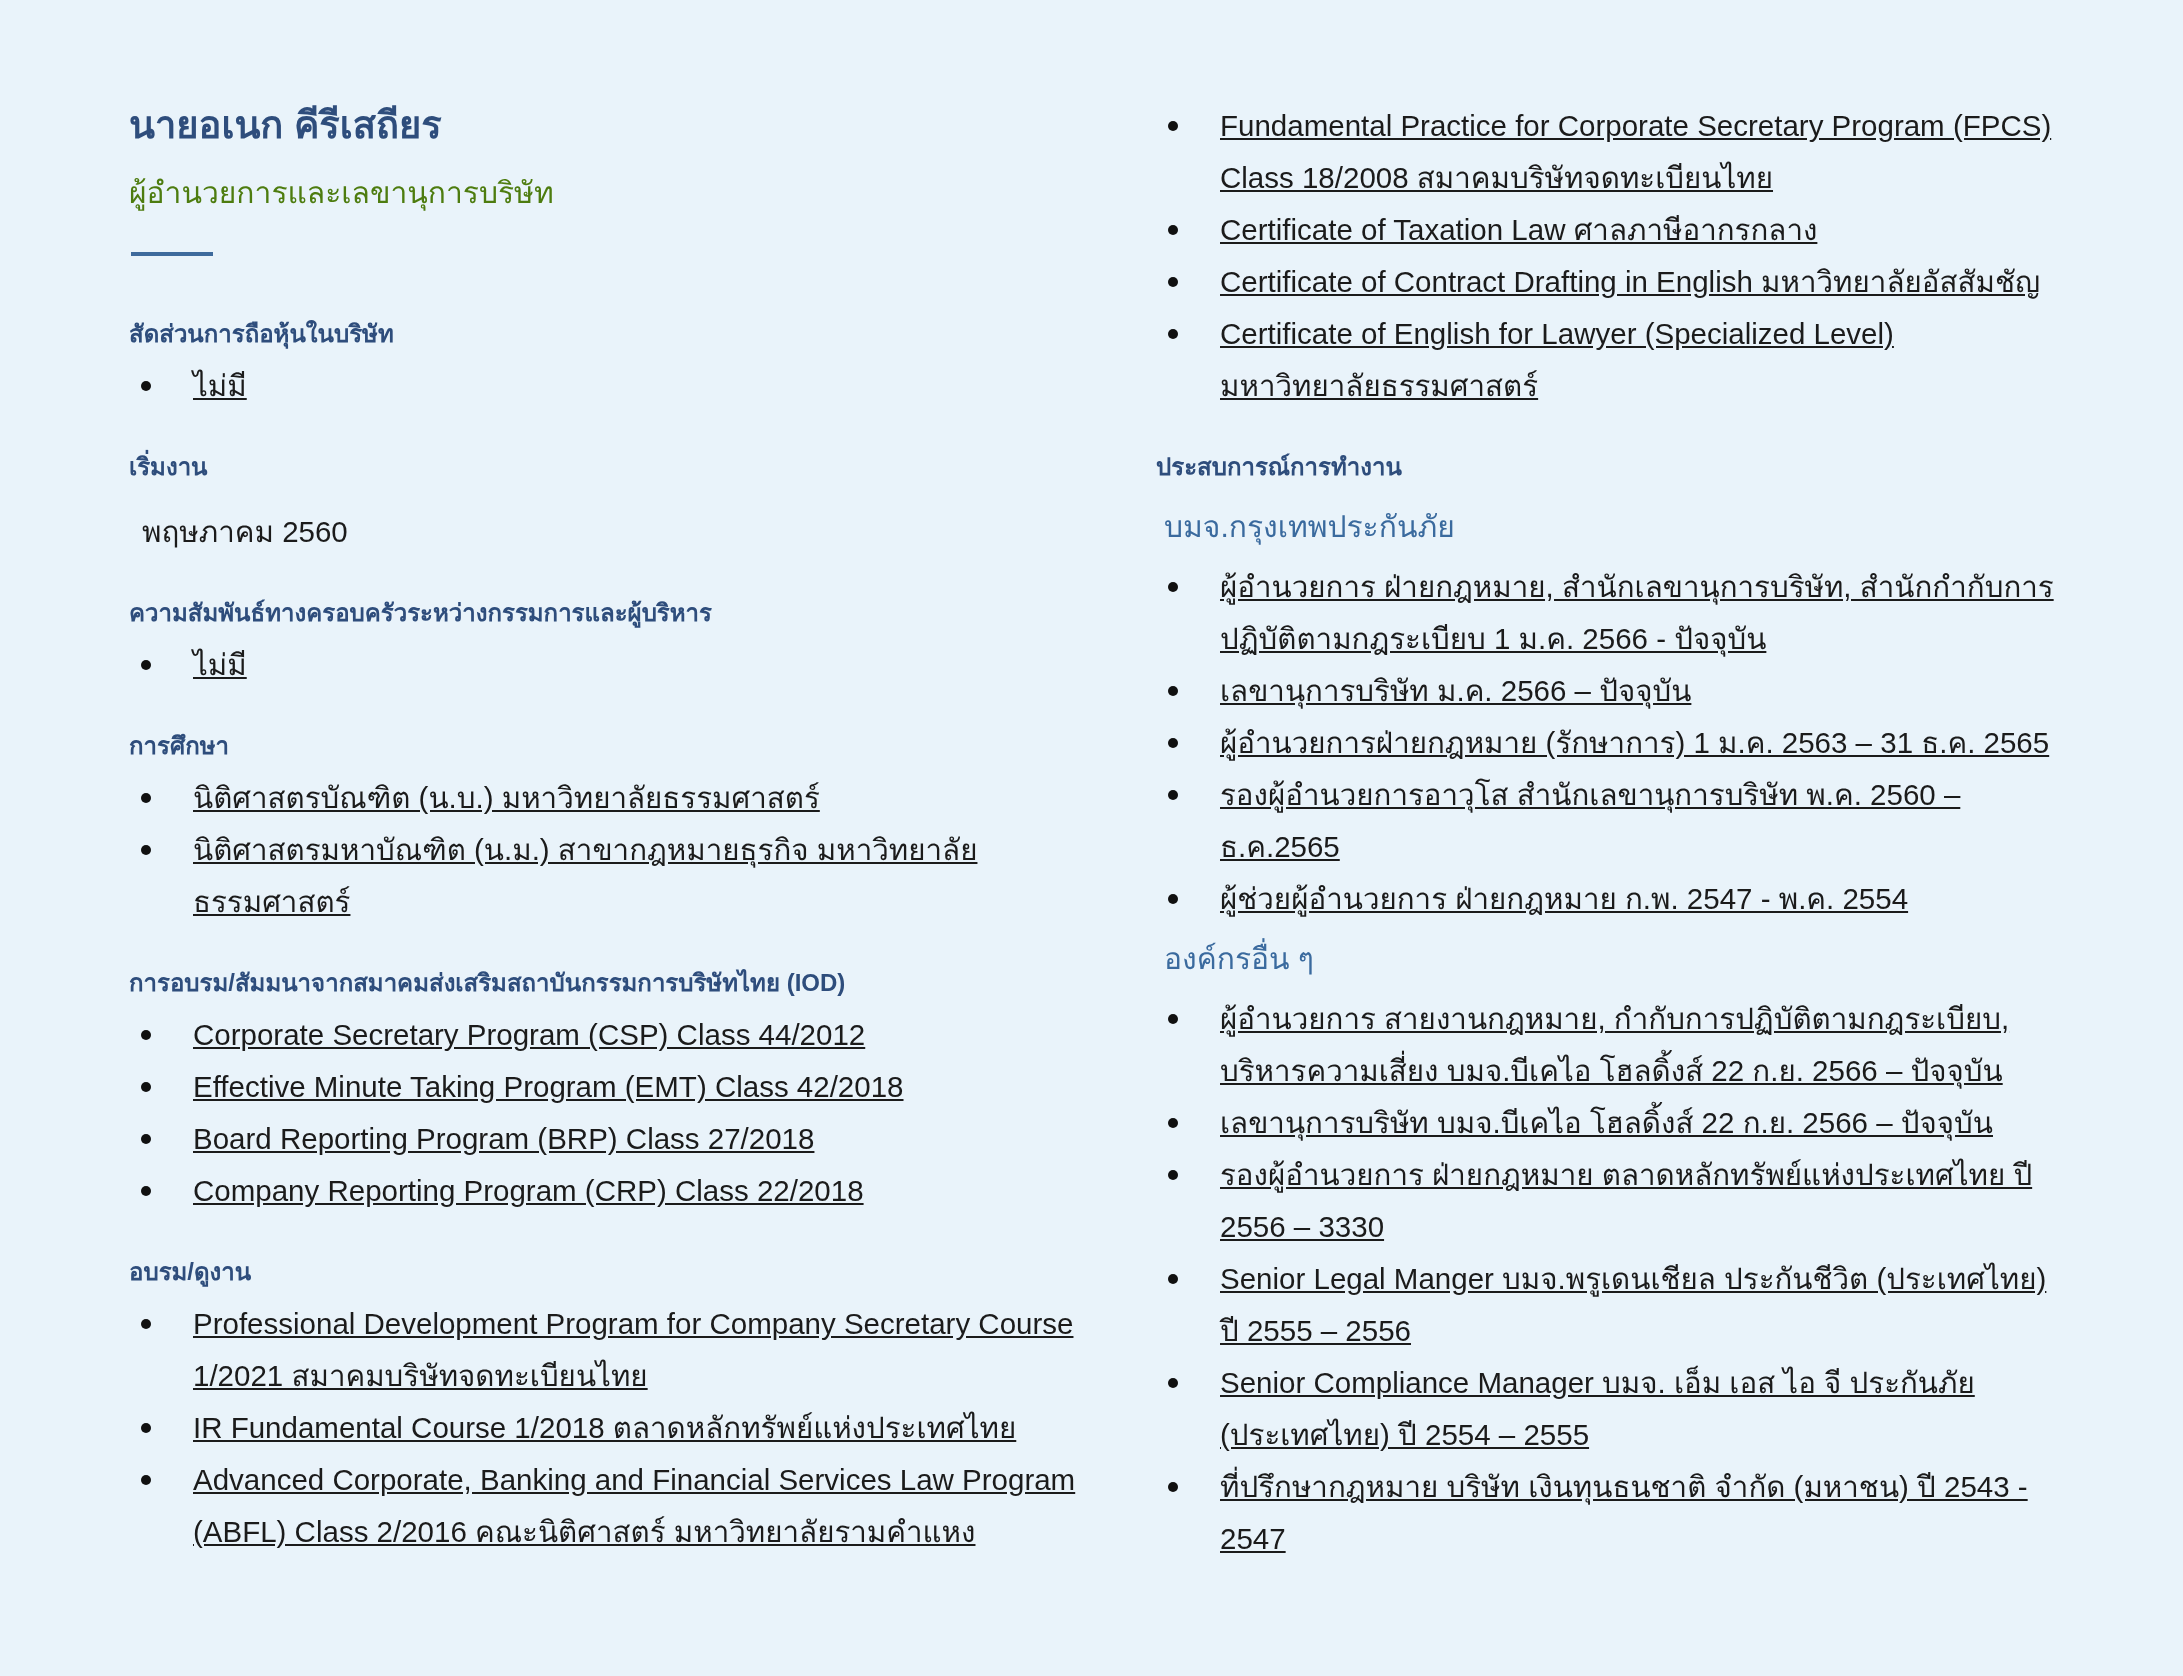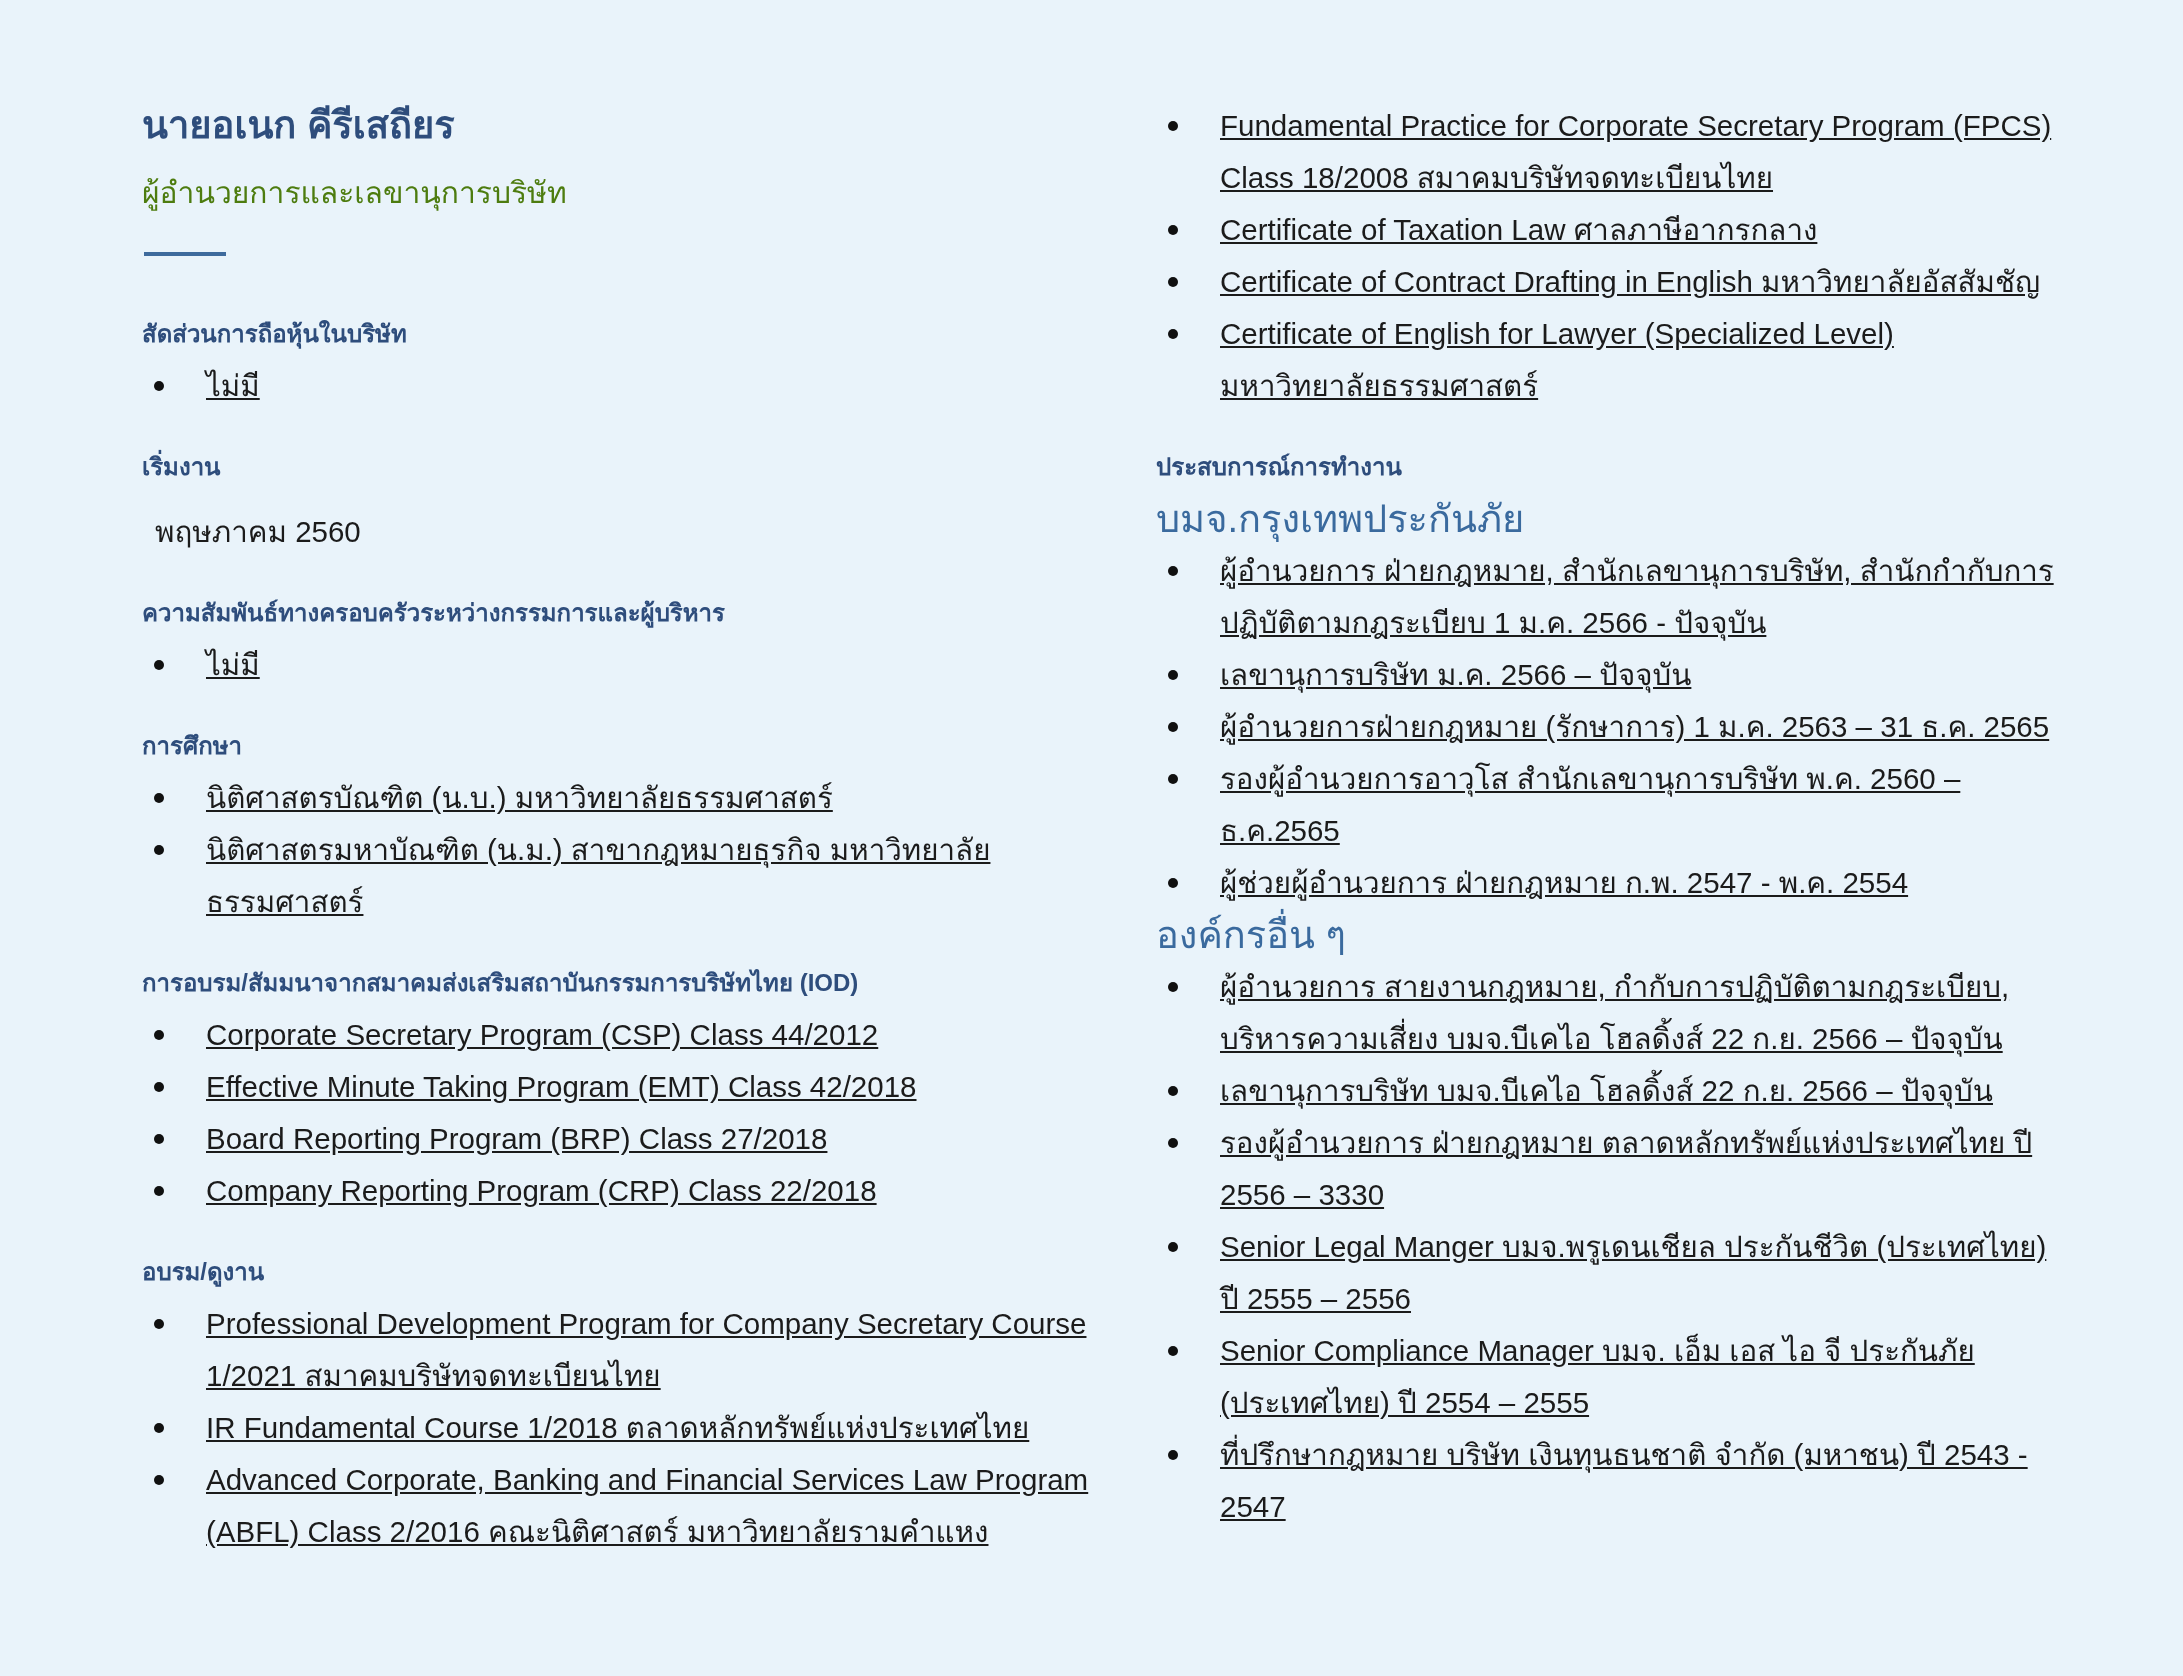--- a/index.html
+++ b/index.html
@@ -17,21 +17,21 @@
   }
   .page {
     position: relative;
     width: 2183px;
     height: 1676px;
   }
   .col {
     position: absolute;
     top: 100px;
   }
-  .col-left  { left: 142px;  width: 966px; }
+  .col-left  { left: 129px;  width: 966px; }
   .col-right { left: 1156px; width: 905px; }
 
   h1.name {
     margin: 0;
     font-size: 38px;
     line-height: 51px;
     font-weight: bold;
     color: #2e4d7c;
   }
   p.subtitle {
@@ -50,22 +50,22 @@
   .section { margin-top: 29px; }
   .section.first { margin-top: 52px; }
   h2.sec-heading {
     margin: 0;
     font-size: 24px;
     line-height: 52px;
     font-weight: bold;
     color: #2e4d7c;
   }
   p.sub-heading {
-    margin: 0;
-    font-size: 38px;
+    margin: 8px;
+    font-size: 30px;
     line-height: 52px;
     color: #3a6a9e;
   }
   p.plain {
     margin: 13px;
     line-height: 52px;
   }
   ul.blist {
     list-style: none;
     margin: 0;

